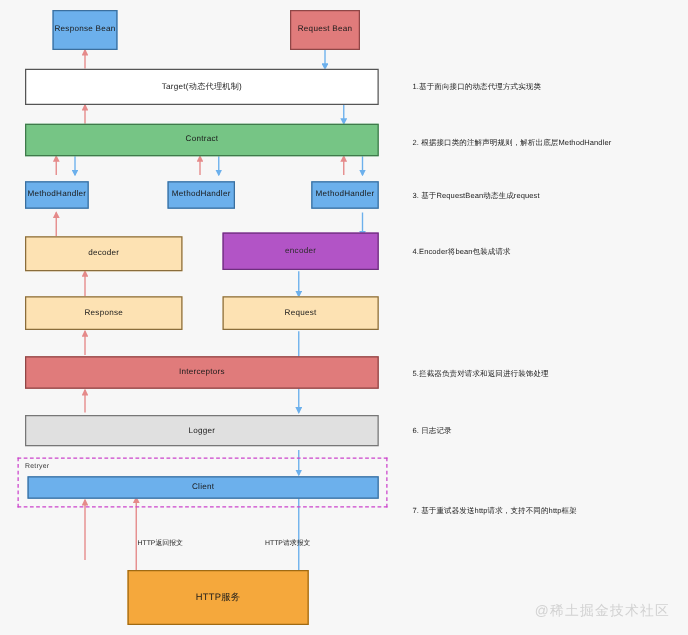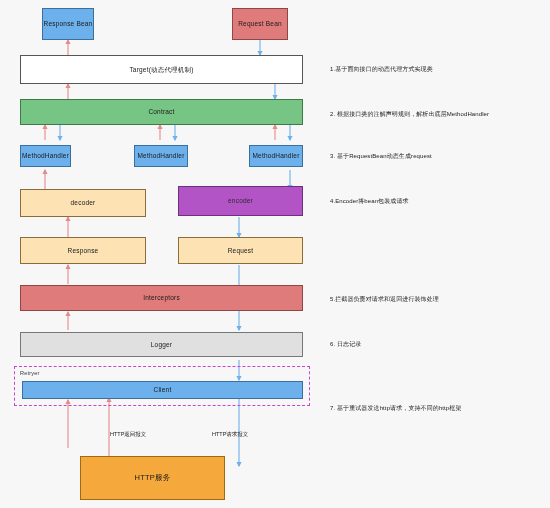--- a/index.html
+++ b/index.html
@@ -142,28 +142,29 @@
     <span>Logger</span>
   </div>
 
   <div class="retryer-box" style="left:14px;top:366px;width:296px;height:40px;"></div>
   <div class="retryer-label" style="left:20px;top:370px;">Retryer</div>
 
   <div class="node blue" style="left:22px;top:381px;width:281px;height:18px;">
     <span>Client</span>
   </div>
 
-  <div class="node orange" style="left:80px;top:456px;width:145px;height:44px;font-size:7.5px;">
+  <div class="node orange" style="left:102px;top:456px;width:145px;height:44px;font-size:7.5px;">
     <span>HTTP服务</span>
   </div>
 
   <div class="edgelabel" style="left:110px;top:431px;">HTTP返回报文</div>
   <div class="edgelabel" style="left:212px;top:431px;">HTTP请求报文</div>
 
   <div class="note" style="left:330px;top:65px;">1.基于面向接口的动态代理方式实现类</div>
   <div class="note" style="left:330px;top:110px;">2. 根据接口类的注解声明规则，解析出底层MethodHandler</div>
   <div class="note" style="left:330px;top:152px;">3. 基于RequestBean动态生成request</div>
   <div class="note" style="left:330px;top:197px;">4.Encoder将bean包装成请求</div>
   <div class="note" style="left:330px;top:295px;">5.拦截器负责对请求和返回进行装饰处理</div>
   <div class="note" style="left:330px;top:340px;">6. 日志记录</div>
   <div class="note" style="left:330px;top:404px;">7. 基于重试器发送http请求，支持不同的http框架</div>
 
+  <div class="watermark">@稀土掘金技术社区</div>
 </div>
 
 </body></html>

